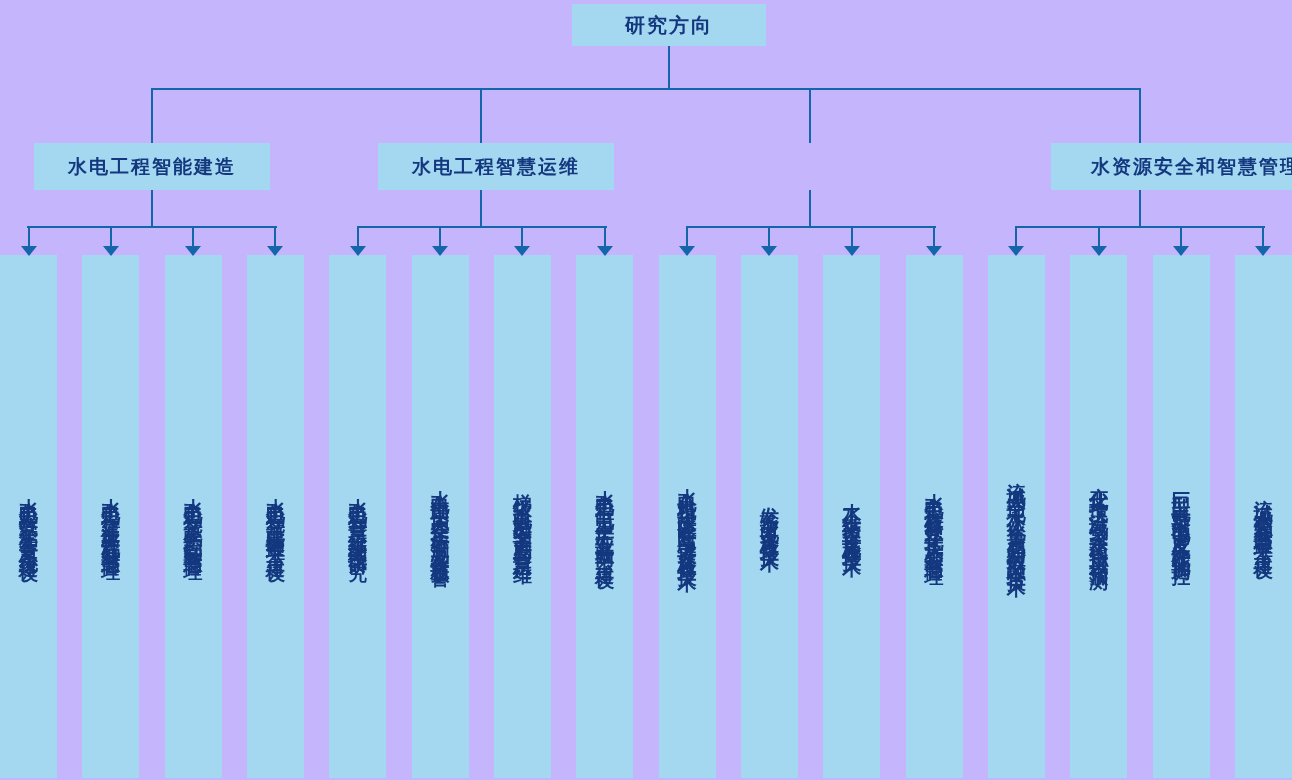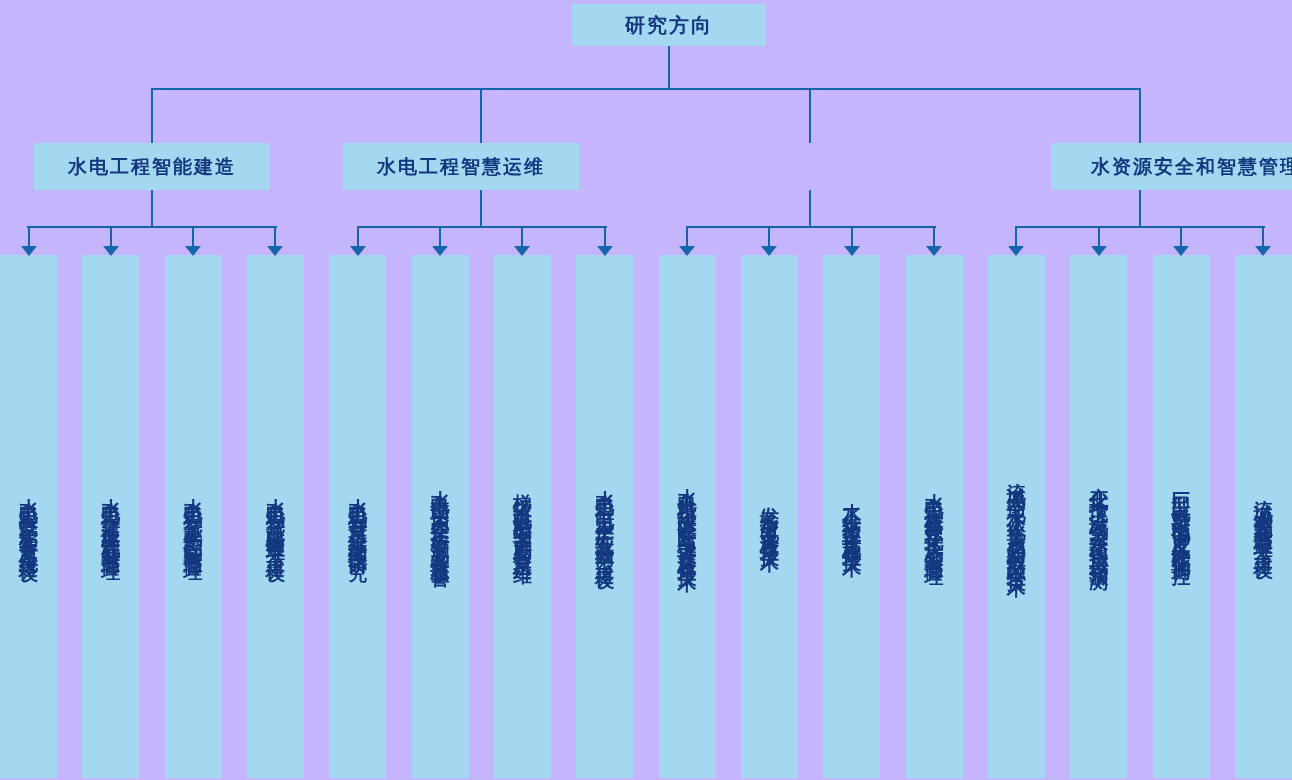--- a/index.html
+++ b/index.html
@@ -20,21 +20,21 @@
 
   
   .box {
     position:absolute; background:var(--fill); color:var(--text);
     display:flex; align-items:center; justify-content:center;
     font-weight:bold; font-size:19px; letter-spacing:2px; text-align:center;
   }
   .root-box  { left:572px; top:4px; width:194px; height:42px; font-size:20px; }
   .branch-box{ top:143px; height:47px; }
   .branch-1  { left:34px;   width:236px; }
-  .branch-2  { left:343px;  width:236px;text-align:right; }
+  .branch-2  { left:378px;  width:236px;text-align:right; }
   .branch-3  { left:692px;  width:236px; }
   .branch-4  { left:1051px; width:270px;padding-left:20px; }
 
   
   .columns-row {
     position:absolute; left:0; right:0; top:255px; bottom:2px;
     display:flex; justify-content:space-between;
   }
   .col {
     position:relative; width:57px; background:var(--fill);

